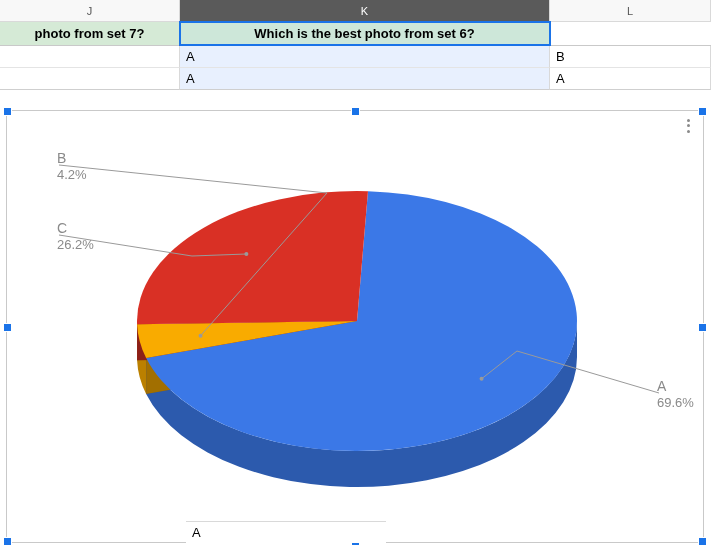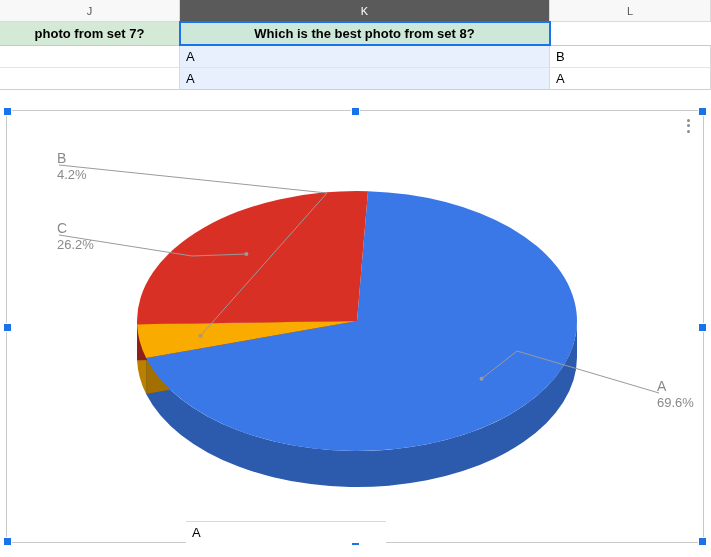--- a/index.html
+++ b/index.html
@@ -142,21 +142,21 @@
 <div class="sheet">
 
   <div class="colheads">
     <div class="colhead cJ">J</div>
     <div class="colhead cK sel">K</div>
     <div class="colhead cL">L</div>
   </div>
 
   <div class="qrow">
     <div class="qcell cJ">photo from set 7?</div>
-    <div class="qcell cK sel">Which is the best photo from set 8?</div>
+    <div class="qcell cK sel">Which is the best photo from set 6?</div>
   </div>
 
   <div class="drow">
     <div class="dcell cJ"></div>
     <div class="dcell cK highlight">A</div>
     <div class="dcell cL">B</div>
   </div>
   <div class="drow last">
     <div class="dcell cJ"></div>
     <div class="dcell cK highlight">A</div>

